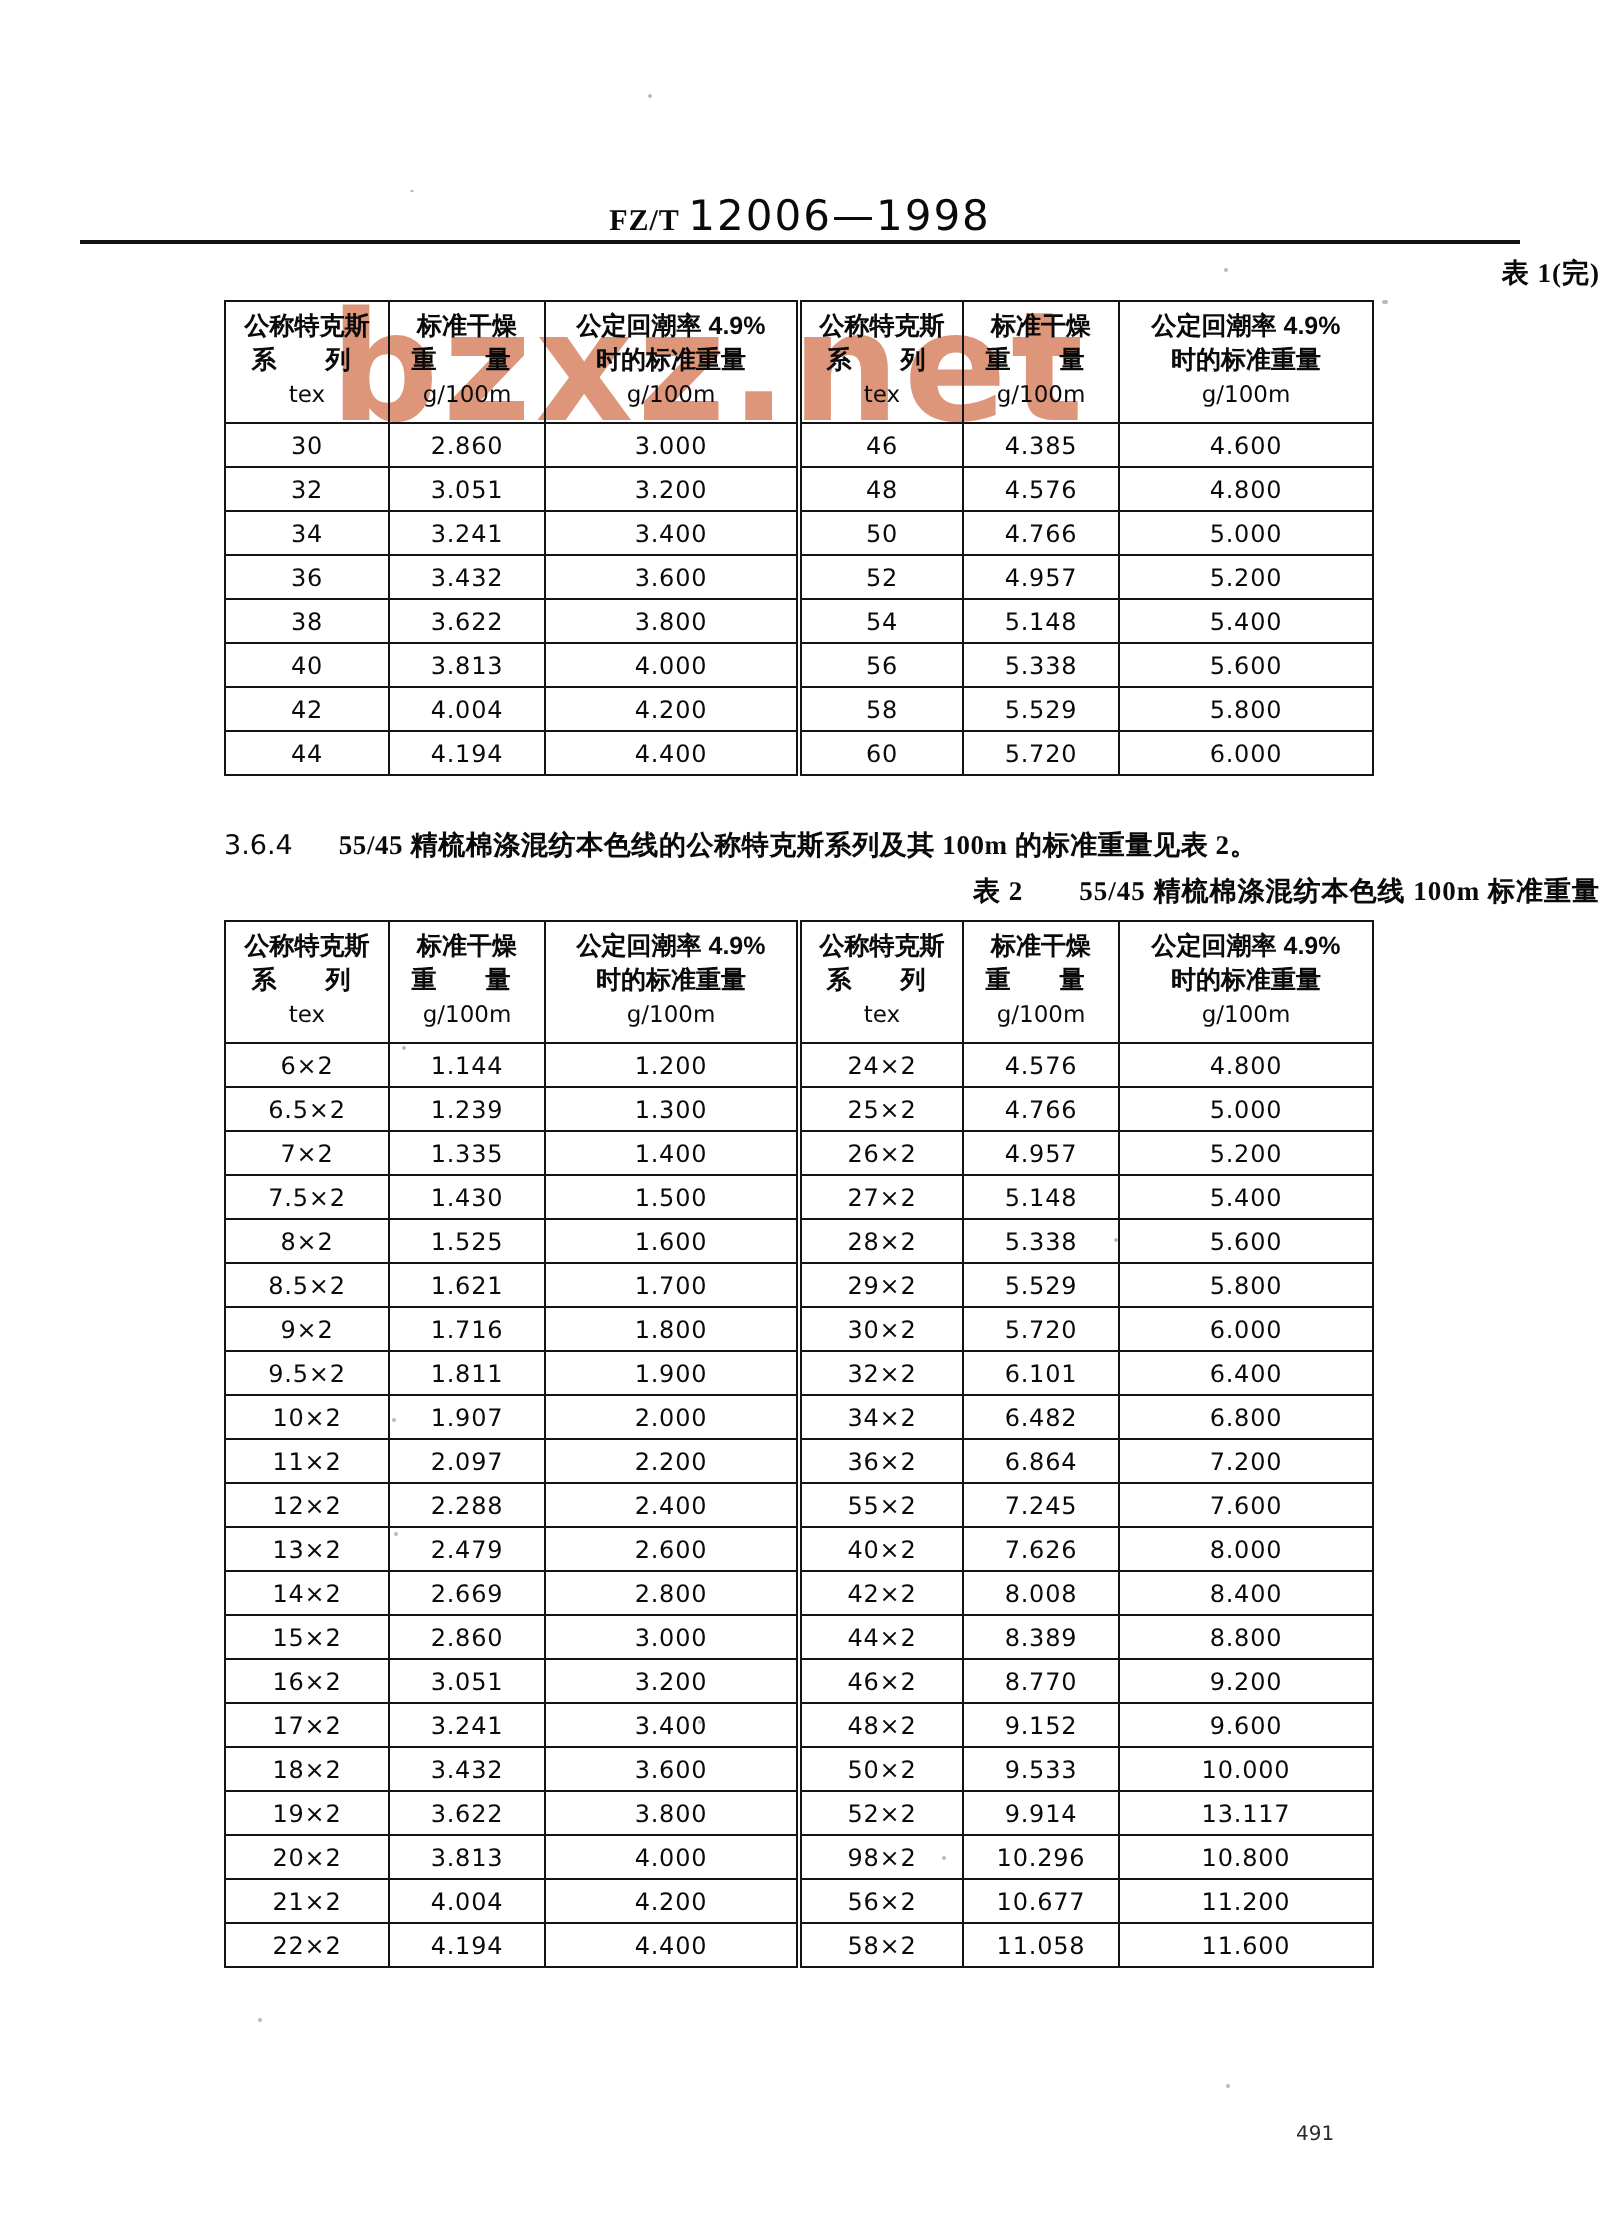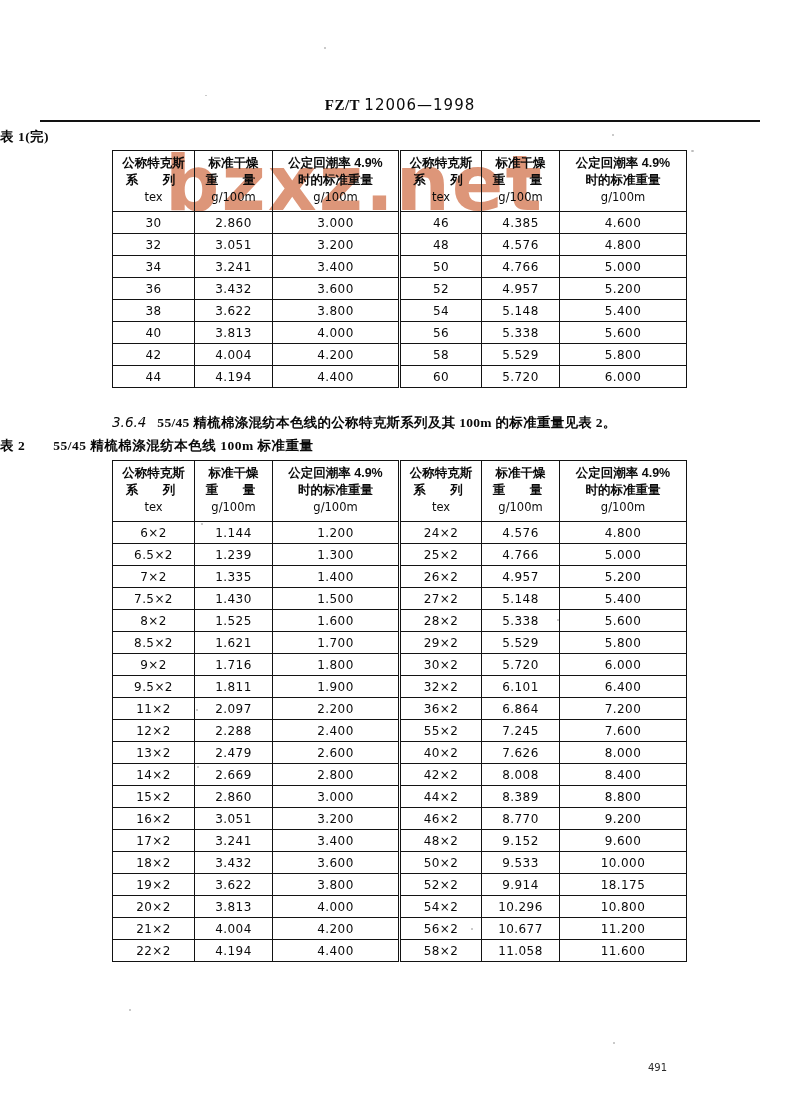--- a/index.html
+++ b/index.html
@@ -56,37 +56,37 @@
     text-align: center;
     font-size: 15px;
     letter-spacing: .5px;
   }
   .runhead .std-prefix {
     font-weight: 700;
     font-family: "Liberation Serif", serif;
   }
   .runhead .std-num {
     font-family: "DejaVu Sans", sans-serif;
-    font-size: 15px;
+    font-size: 21px;
     letter-spacing: 1px;
   }
   .headrule {
     position: absolute;
     left: 40px;
     top: 120px;
     width: 720px;
     height: 2px;
     background: #121212;
   }
 
   
   .caption {
     position: absolute;
     width: 800px;
-    text-align: left;
+    text-align: right;
     font-size: 13.5px;
     font-weight: 700;
     letter-spacing: .5px;
   }
   .caption-t1 { top: 128px; }
   .caption-t2 { top: 437px; }
 
   
   .section-para {
     position: absolute;
@@ -94,23 +94,22 @@
     top: 414px;
     width: 600px;
     font-size: 13.5px;
     font-weight: 700;
     letter-spacing: .3px;
     white-space: nowrap;
   }
   .section-para .sec-no {
     font-family: "DejaVu Sans", sans-serif;
     font-weight: 400;
-    margin-right: 11px;
+    margin-right: 23px;
     letter-spacing: 0;
-    font-style: italic;
   }
 
   
   table.datatable {
     position: absolute;
     border-collapse: collapse;
     table-layout: fixed;
     font-size: 12px;
     background: transparent;
   }
@@ -407,20 +406,28 @@
           </tr>
           <tr>
             <td>9.5×2</td>
             <td>1.811</td>
             <td>1.900</td>
             <td class="mid-sep">32×2</td>
             <td>6.101</td>
             <td>6.400</td>
           </tr>
           <tr>
+            <td>10×2</td>
+            <td>1.907</td>
+            <td>2.000</td>
+            <td class="mid-sep">34×2</td>
+            <td>6.482</td>
+            <td>6.800</td>
+          </tr>
+          <tr>
             <td>11×2</td>
             <td>2.097</td>
             <td>2.200</td>
             <td class="mid-sep">36×2</td>
             <td>6.864</td>
             <td>7.200</td>
           </tr>
           <tr>
             <td>12×2</td>
             <td>2.288</td>
@@ -476,27 +483,27 @@
             <td class="mid-sep">50×2</td>
             <td>9.533</td>
             <td>10.000</td>
           </tr>
           <tr>
             <td>19×2</td>
             <td>3.622</td>
             <td>3.800</td>
             <td class="mid-sep">52×2</td>
             <td>9.914</td>
-            <td>18.175</td>
+            <td>13.117</td>
           </tr>
           <tr>
             <td>20×2</td>
             <td>3.813</td>
             <td>4.000</td>
-            <td class="mid-sep">54×2</td>
+            <td class="mid-sep">98×2</td>
             <td>10.296</td>
             <td>10.800</td>
           </tr>
           <tr>
             <td>21×2</td>
             <td>4.004</td>
             <td>4.200</td>
             <td class="mid-sep">56×2</td>
             <td>10.677</td>
             <td>11.200</td>

